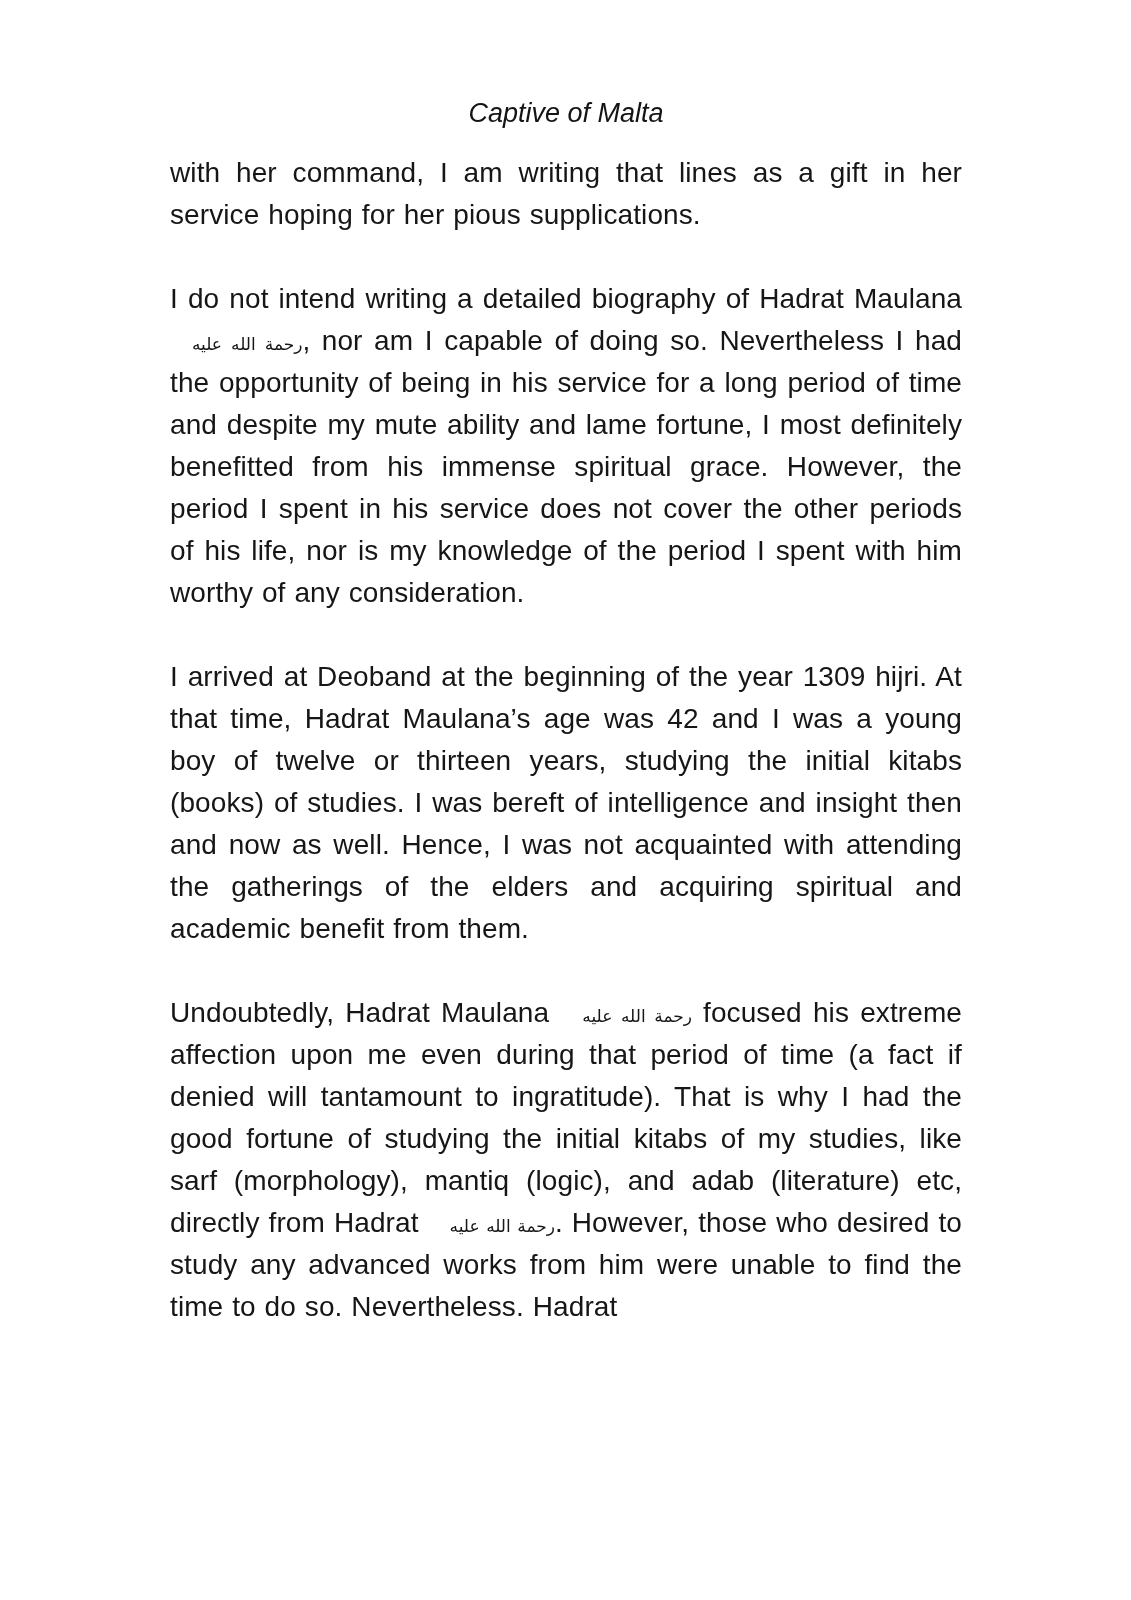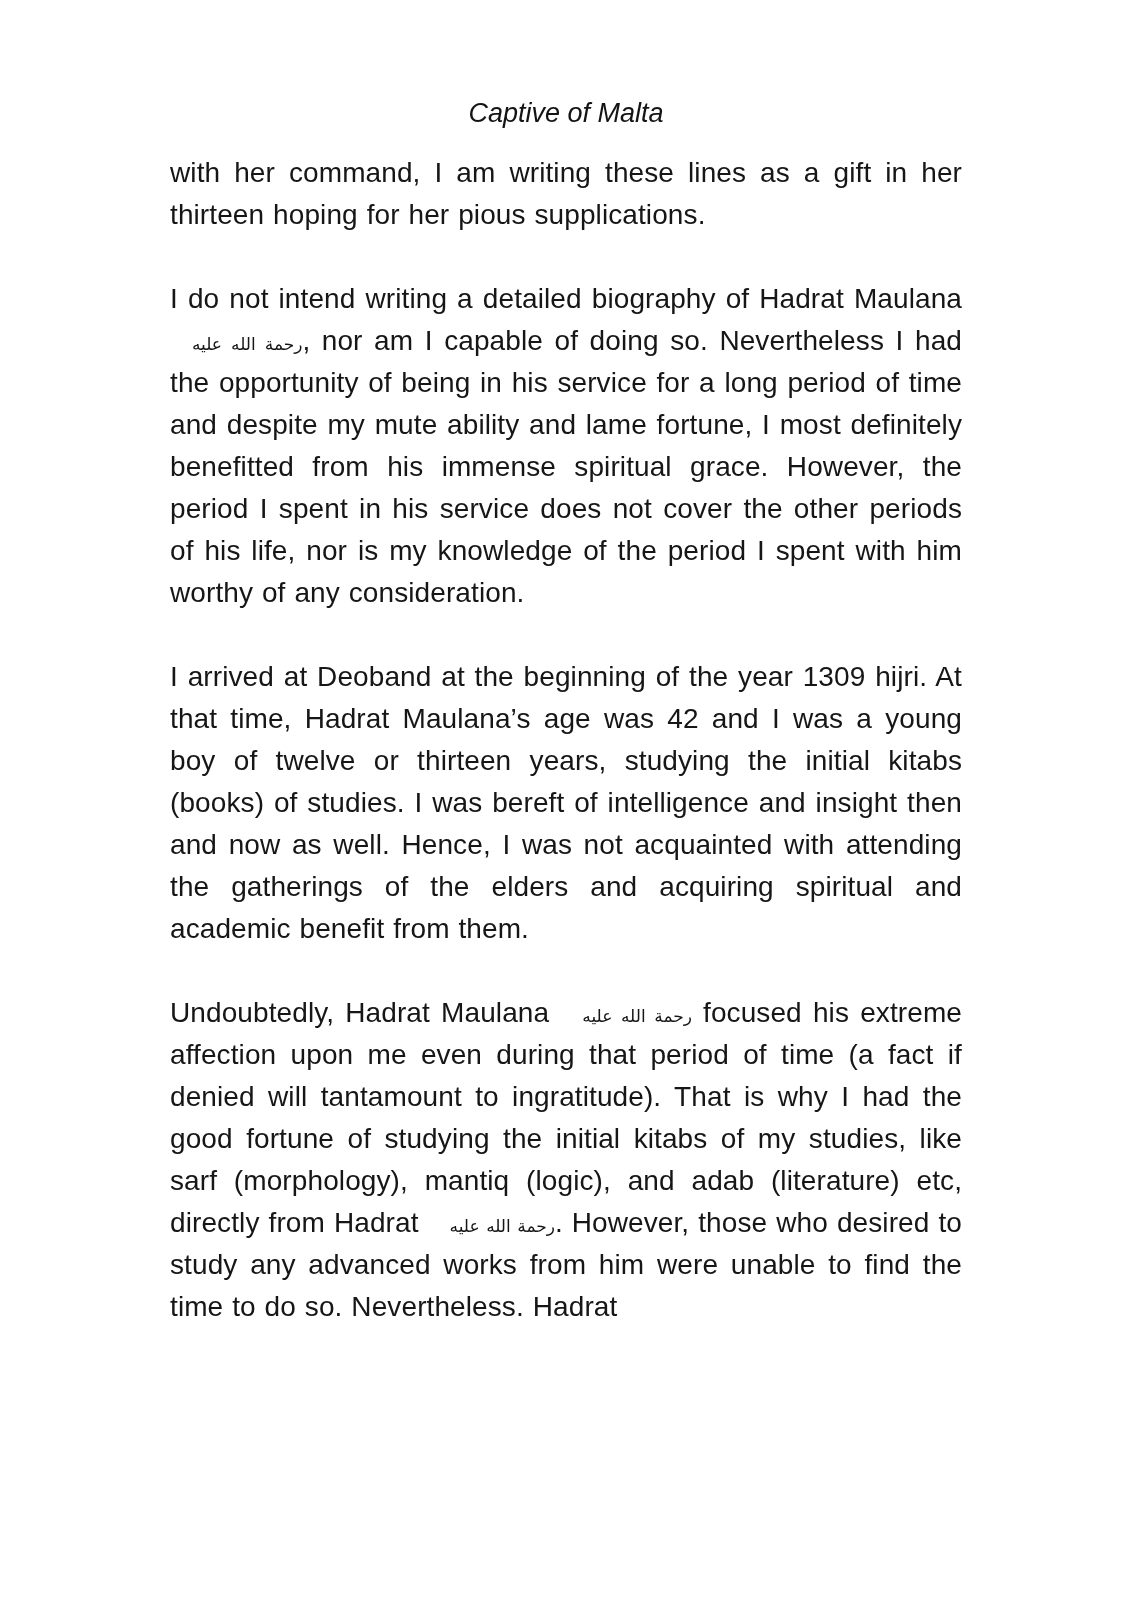--- a/index.html
+++ b/index.html
@@ -61,20 +61,20 @@
     color: #161616;
   }
 </style>
 </head>
 <body>
 
 <div class="page">
   <div class="content">
     <div class="running-head">Captive of Malta</div>
     <div id="paragraphs">
-        <p class="para"><span class="run-normal">with her command, I am writing these lines as a gift in her thirteen hoping for her pious supplications.</span></p>
+        <p class="para"><span class="run-normal">with her command, I am writing that lines as a gift in her service hoping for her pious supplications.</span></p>
         <p class="para"><span class="run-normal">I do not intend writing a detailed biography of Hadrat Maulana </span><span class="run-arabic">رحمة الله عليه</span><span class="run-normal">, nor am I capable of doing so. Nevertheless I had the opportunity of being in his service for a long period of time and despite my mute ability and lame fortune, I most definitely benefitted from his immense spiritual grace. However, the period I spent in his service does not cover the other periods of his life, nor is my knowledge of the period I spent with him worthy of any consideration.</span></p>
         <p class="para"><span class="run-normal">I arrived at Deoband at the beginning of the year 1309 hijri. At that time, Hadrat Maulana’s age was 42 and I was a young boy of twelve or thirteen years, studying the initial kitabs (books) of studies. I was bereft of intelligence and insight then and now as well. Hence, I was not acquainted with attending the gatherings of the elders and acquiring spiritual and academic benefit from them.</span></p>
         <p class="para"><span class="run-normal">Undoubtedly, Hadrat Maulana </span><span class="run-arabic">رحمة الله عليه</span><span class="run-normal"> focused his extreme affection upon me even during that period of time (a fact if denied will tantamount to ingratitude). That is why I had the good fortune of studying the initial kitabs of my studies, like </span><span class="run-italic">sarf</span><span class="run-normal"> (morphology), </span><span class="run-italic">mantiq</span><span class="run-normal"> (logic), and </span><span class="run-italic">adab</span><span class="run-normal"> (literature) etc, directly from Hadrat </span><span class="run-arabic">رحمة الله عليه</span><span class="run-normal">. However, those who desired to study any advanced works from him were unable to find the time to do so. Nevertheless, Hadrat</span></p>
       </div>
   </div>
   <div class="page-number">- 8 -</div>
 </div>
 
 </body></html>

